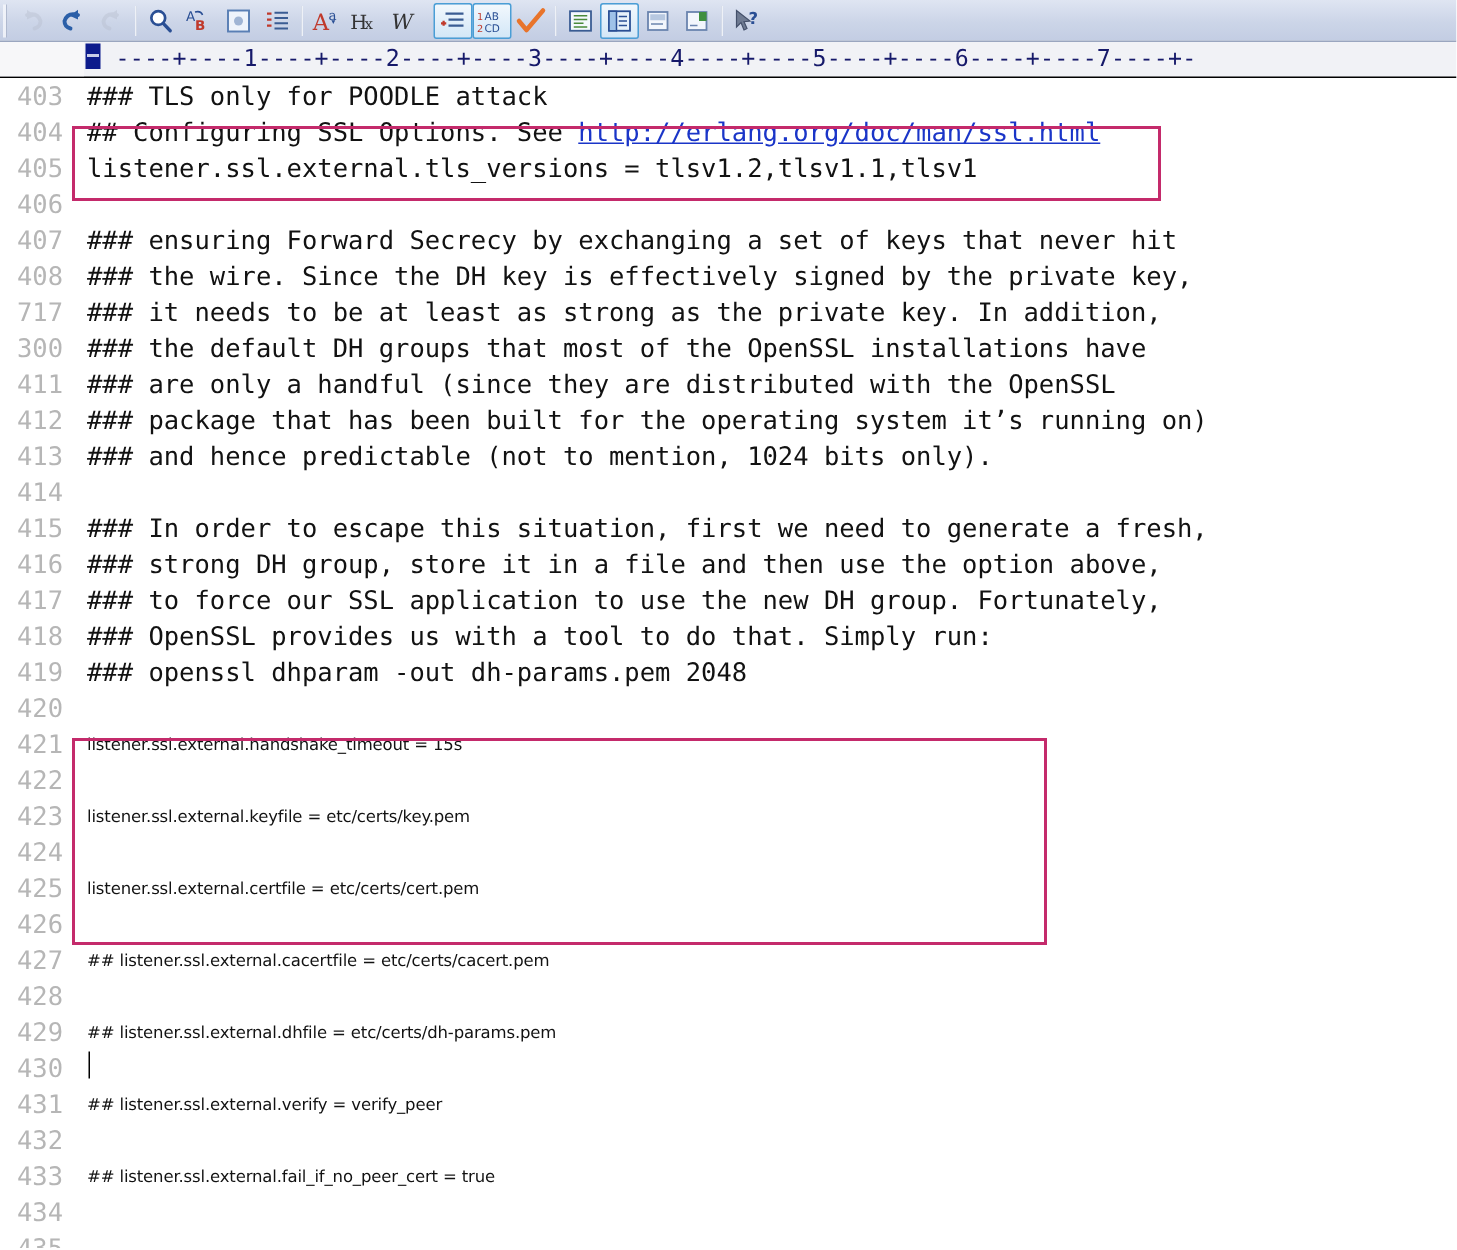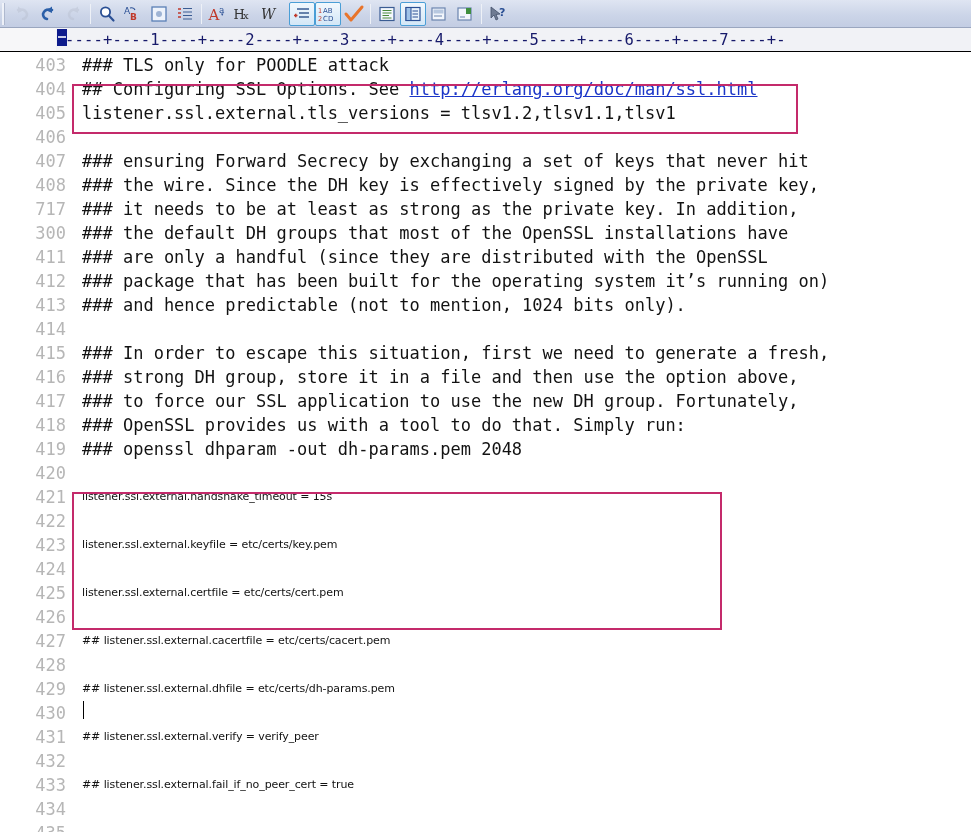--- a/index.html
+++ b/index.html
@@ -68,29 +68,29 @@
     border-bottom: 1px solid #000000;
     overflow: hidden;
   }
   .ruler-left {
     position: absolute; left: 0; top: 0;
     width: 56px; height: 100%;
     background: #f7f7f9;
   }
   .ruler-track {
     position: absolute;
-    left: 56px; top: 0; right: 0; height: 100%;
+    left: 68px; top: 0; right: 0; height: 100%;
     color: #1b1f6b;
     font-family: "DejaVu Sans Mono", monospace;
     font-size: 15px;
     letter-spacing: 0px;
     white-space: nowrap;
     overflow: hidden;
     display: flex;
-    align-items: center;
+    align-items: flex-end;
   }
   .ruler-marks {
     display: block;
     font-family: "DejaVu Sans Mono", monospace;
     font-size: 15.5px;
     line-height: 24px;
     color: #16196a;
     padding-left: 9px;
     letter-spacing: 0.15px;
   }
@@ -108,21 +108,20 @@
     width: 8px; height: 2px;
     background: #c9cde8;
   }
 
   
   .editor {
     position: relative;
     height: calc(833px - 28px - 25px);
     background: #ffffff;
     overflow: hidden;
-    margin-left: 24px;
   }
   .gutter {
     position: absolute;
     left: 0; top: 0; bottom: 0;
     width: 46px;
     background: #ffffff;
     text-align: right;
     padding-top: 1px;
   }
   .gutter .ln {

